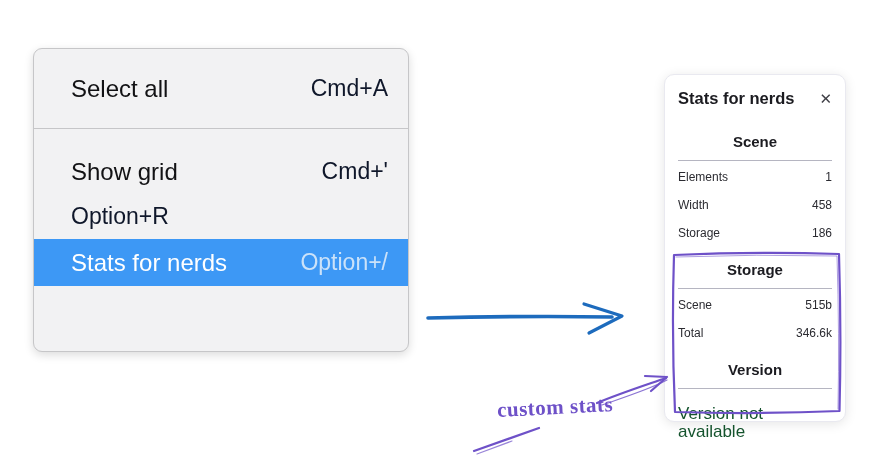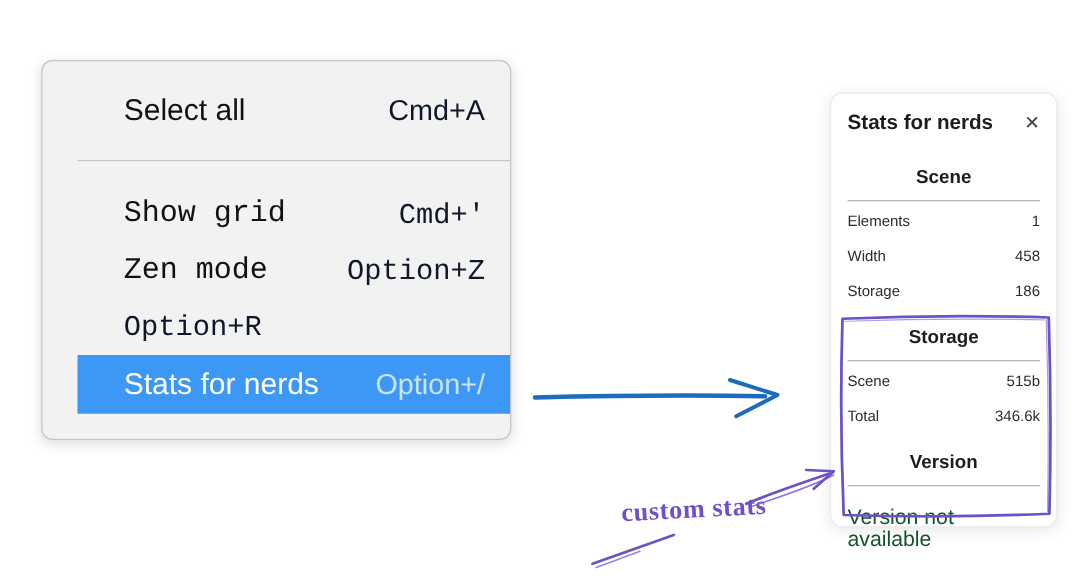--- a/index.html
+++ b/index.html
@@ -18,32 +18,31 @@
     left: 33px;
     top: 48px;
     width: 376px;
     height: 304px;
     box-sizing: border-box;
     background: #f2f2f3;
     border: 1px solid #c6c6c8;
     border-radius: 9px;
     box-shadow: 0 3px 10px rgba(0,0,0,0.14);
     overflow: hidden;
-    padding-left: 28px;
   }
   .menu-row {
     display: flex;
     justify-content: space-between;
     align-items: center;
     padding: 0 20px 0 37px;
   }
   .menu-row.first { height: 79px; }
   .menu-separator { height: 0; border-top: 1px solid #c6c6c8; }
   .menu-group { padding-top: 20px; }
-  .menu-row.std { height: 45px; font-family: Liberation Mono, monospace; }
+  .menu-row.std { height: 45px; }
   .menu-row.selected { height: 47px; background: #3d98f5; }
   .menu-label { font-size: 24px; color: #121214; }
   .menu-shortcut { font-size: 23px; color: #0f172a; }
   .menu-row.selected .menu-label { color: #ffffff; }
   .menu-row.selected .menu-shortcut { color: #cbe2f9; }
 
   
   .stats-panel {
     position: absolute;
     left: 664px;
@@ -124,24 +123,20 @@
       <span class="menu-label">Select all</span>
       <span class="menu-shortcut">Cmd+A</span>
     </div>
     <div class="menu-separator"></div>
     <div class="menu-group">
       <div class="menu-row std">
         <span class="menu-label">Show grid</span>
         <span class="menu-shortcut">Cmd+'</span>
       </div>
       <div class="menu-row std">
-        <span class="menu-label">Zen mode</span>
-        <span class="menu-shortcut">Option+Z</span>
-      </div>
-      <div class="menu-row std">
         <span class="menu-shortcut">Option+R</span>
       </div>
       <div class="menu-row selected">
         <span class="menu-label">Stats for nerds</span>
         <span class="menu-shortcut">Option+/</span>
       </div>
     </div>
   </div>
 
   <div class="stats-panel">

